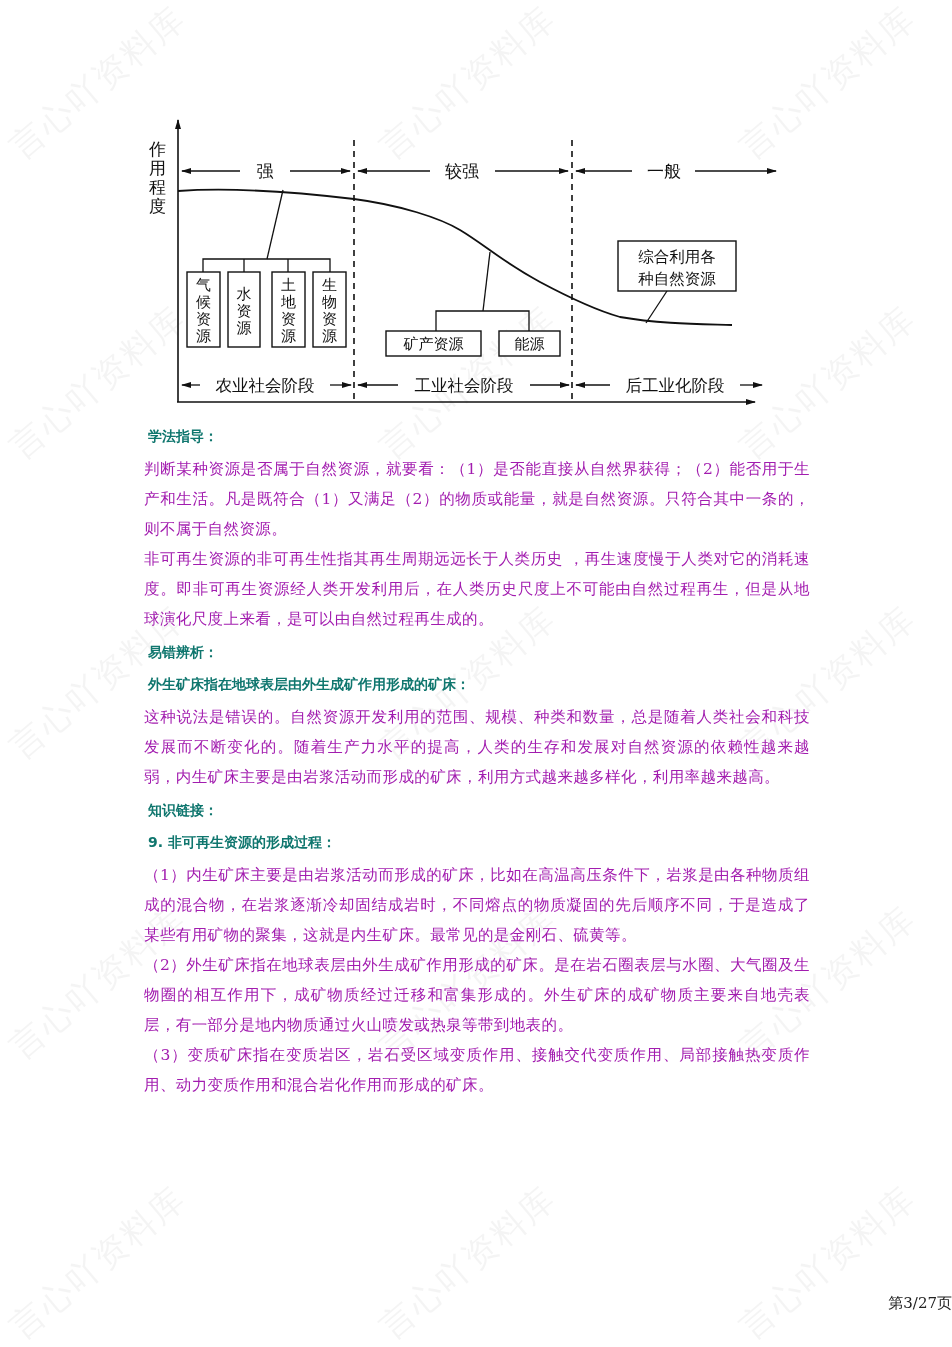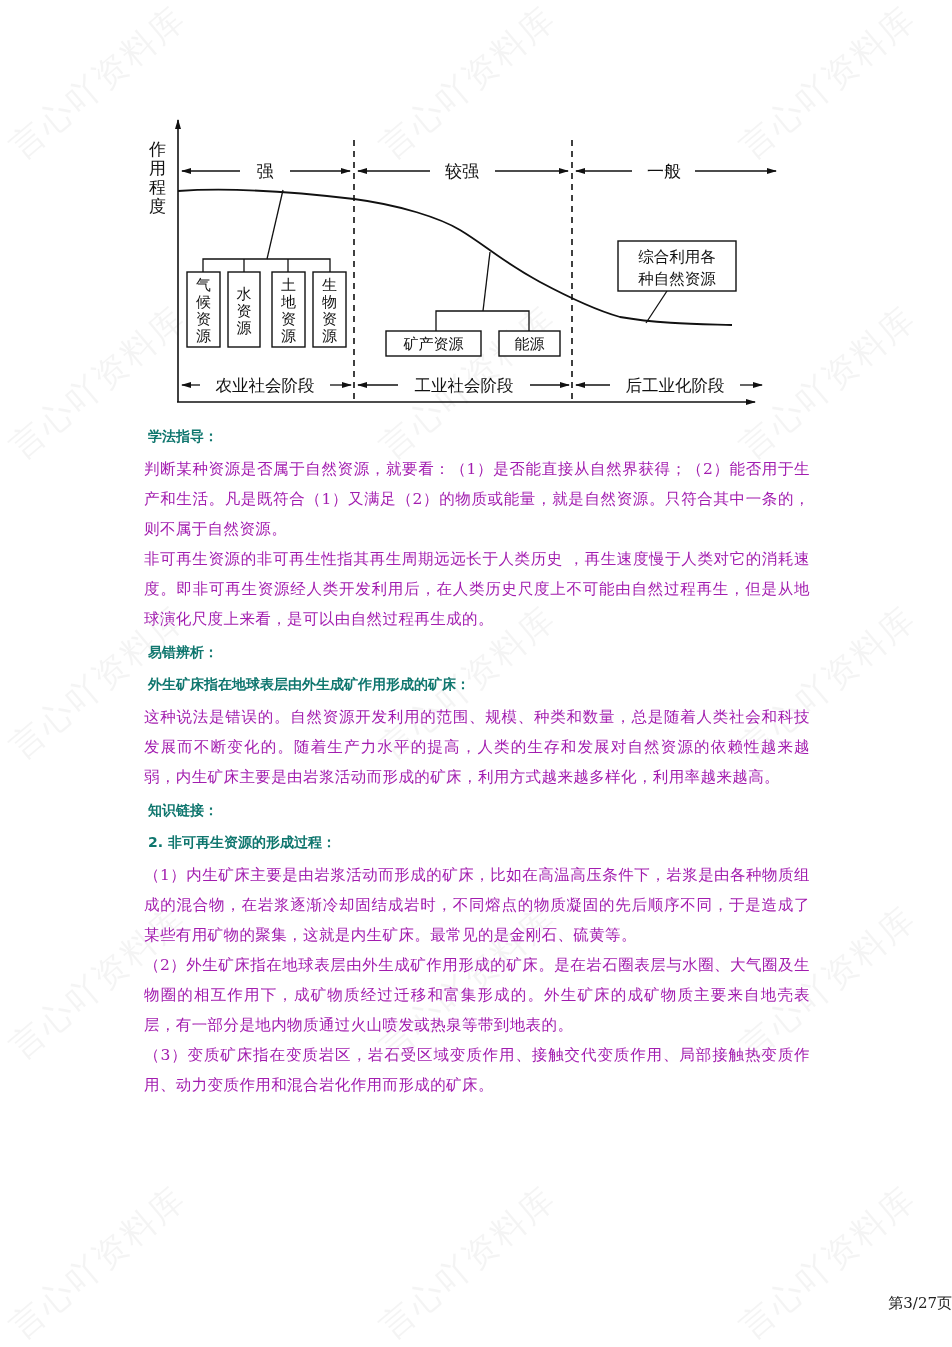--- a/index.html
+++ b/index.html
@@ -143,20 +143,20 @@
   </svg>
 
   <div class="content">
     <p class="h">学法指导：</p>
     <p class="p">判断某种资源是否属于自然资源，就要看：（1）是否能直接从自然界获得；（2）能否用于生产和生活。凡是既符合（1）又满足（2）的物质或能量，就是自然资源。只符合其中一条的，则不属于自然资源。</p>
     <p class="p">非可再生资源的非可再生性指其再生周期远远长于人类历史 ，再生速度慢于人类对它的消耗速度。即非可再生资源经人类开发利用后，在人类历史尺度上不可能由自然过程再生，但是从地球演化尺度上来看，是可以由自然过程再生成的。</p>
     <p class="h">易错辨析：</p>
     <p class="h">外生矿床指在地球表层由外生成矿作用形成的矿床：</p>
     <p class="p">这种说法是错误的。自然资源开发利用的范围、规模、种类和数量，总是随着人类社会和科技发展而不断变化的。随着生产力水平的提高，人类的生存和发展对自然资源的依赖性越来越弱，内生矿床主要是由岩浆活动而形成的矿床，利用方式越来越多样化，利用率越来越高。</p>
     <p class="h">知识链接：</p>
-    <p class="h">2. 非可再生资源的形成过程：</p>
+    <p class="h">9. 非可再生资源的形成过程：</p>
     <p class="p">（1）内生矿床主要是由岩浆活动而形成的矿床，比如在高温高压条件下，岩浆是由各种物质组成的混合物，在岩浆逐渐冷却固结成岩时，不同熔点的物质凝固的先后顺序不同，于是造成了某些有用矿物的聚集，这就是内生矿床。最常见的是金刚石、硫黄等。</p>
     <p class="p">（2）外生矿床指在地球表层由外生成矿作用形成的矿床。是在岩石圈表层与水圈、大气圈及生物圈的相互作用下，成矿物质经过迁移和富集形成的。外生矿床的成矿物质主要来自地壳表层，有一部分是地内物质通过火山喷发或热泉等带到地表的。</p>
     <p class="p">（3）变质矿床指在变质岩区，岩石受区域变质作用、接触交代变质作用、局部接触热变质作用、动力变质作用和混合岩化作用而形成的矿床。</p>
   </div>
 
   <div class="footer">第3/27页</div>
 </div>
 
 </body></html>

